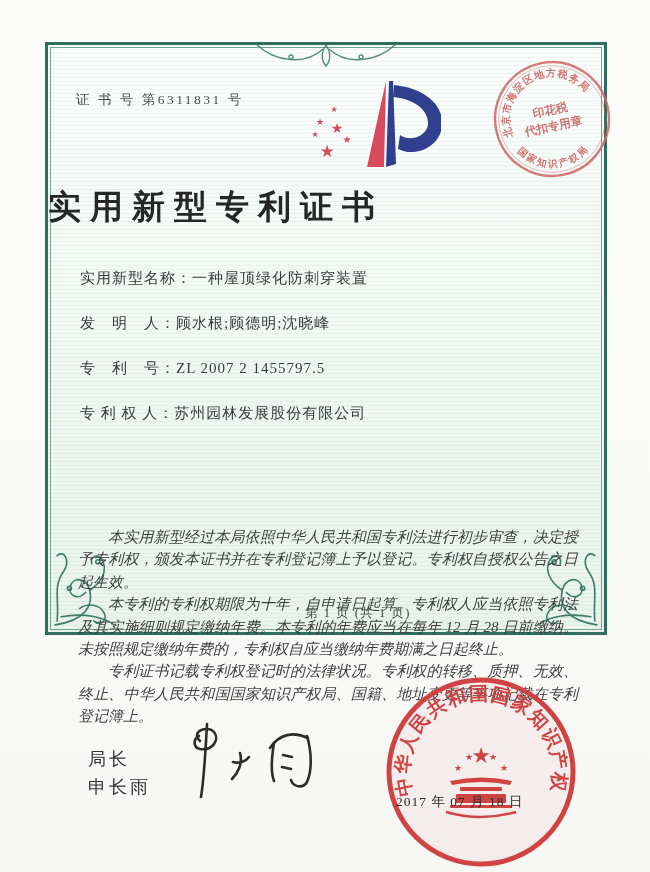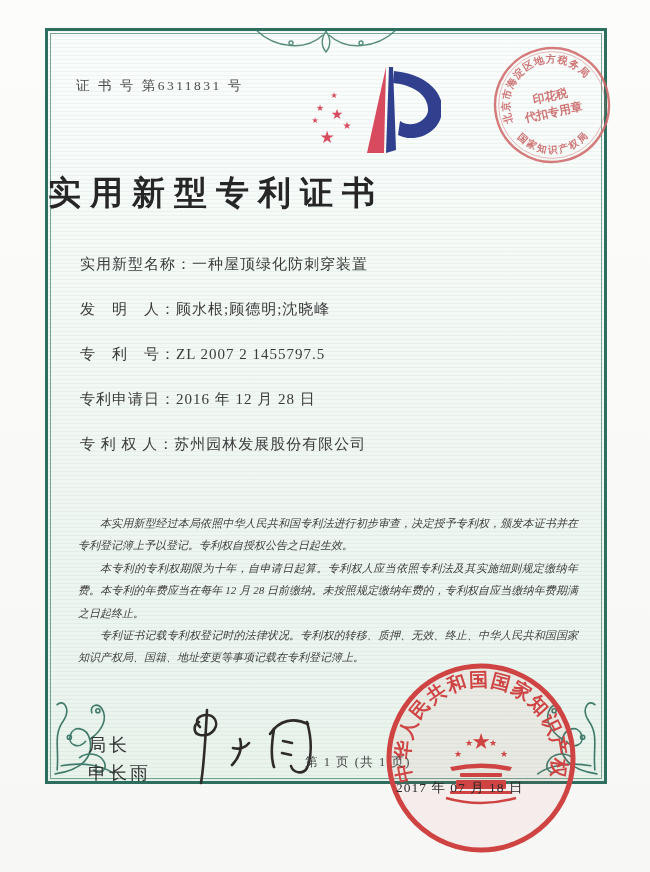--- a/index.html
+++ b/index.html
@@ -5,37 +5,37 @@
   * { margin:0; padding:0; box-sizing:border-box; }
   html,body { width:650px; height:872px; }
   body {
     font-family: "Liberation Serif", "DejaVu Serif", serif;
     background:#fbfbfa;
     position:relative;
     overflow:hidden;
   }
   .page { position:absolute; inset:0; background:linear-gradient(180deg,#fcfcfb 0%, #f7f8f6 100%); }
   .cert-area {
-    position:absolute; left:45px; top:28px; width:562px; height:756px;
+    position:absolute; left:45px; top:42px; width:562px; height:593px;
     border:3px solid #2e6e5e;
     background:
       repeating-linear-gradient(180deg, rgba(120,180,150,0.10) 0px, rgba(120,180,150,0.10) 1px, transparent 1px, transparent 4px),
       linear-gradient(180deg, #fbfdfc 0%, #f2f8f4 45%, #e9f3ec 100%);
   }
   .inner-line { position:absolute; inset:2px; border:1px solid #76a494; pointer-events:none; }
   .cert-no { position:absolute; left:28px; top:46px; font-size:13.5px; letter-spacing:2.5px; color:#4a4a4a; }
   .logo { position:absolute; left:243px; top:30px; width:150px; height:100px; }
   .tax-stamp { position:absolute; left:442px; top:12px; width:124px; height:124px; opacity:.88; }
   .title { position:absolute; left:0; top:140px; width:100%; text-align:left;
            font-size:33px; font-weight:bold; letter-spacing:9px; color:#262626; }
   .fields { position:absolute; left:32px; top:222px; right:30px; }
   .field-row { margin-bottom:23px; font-size:15px; color:#3a3a3a; letter-spacing:1px; line-height:22px; }
   .field-label { color:#3a3a3a; }
   .field-value { color:#3a3a3a; }
-  .body-text { position:absolute; left:30px; right:26px; top:481px; font-size:11px;
+  .body-text { position:absolute; left:30px; right:26px; top:481px; font-size:15px;
                line-height:22.4px; color:#3e3e3e; text-align:justify; font-style:italic; }
   .body-text p { text-indent:2em; }
   .director { position:absolute; left:40px; top:700px; font-size:18px; line-height:28px;
               letter-spacing:3px; color:#333; font-family:Liberation Serif, serif; }
   .signature { position:absolute; left:118px; top:676px; width:175px; height:90px; }
   .official-seal { position:absolute; left:336px; top:630px; width:194px; height:194px; }
   .footer { position:absolute; left:0; bottom:10px; width:100%; text-align:center;
             font-size:12.5px; letter-spacing:1.5px; color:#444;margin-left:32px; }
   .flourish { position:absolute; width:112px; height:112px; opacity:.9; }
   .flourish.bl { left:1px; bottom:1px; }
@@ -125,23 +125,20 @@
       <div class="field-row">
         <span class="field-label">实用新型名称：</span><span class="field-value">一种屋顶绿化防刺穿装置</span>
       </div>
       <div class="field-row">
         <span class="field-label">发　明　人：</span><span class="field-value">顾水根;顾德明;沈晓峰</span>
       </div>
       <div class="field-row">
         <span class="field-label">专　利　号：</span><span class="field-value">ZL 2007 2 1455797.5</span>
       </div>
       <div class="field-row">
-        <span class="field-label">专利申请日：</span><span class="field-value">2016 年 12 月 28 日</span>
-      </div>
-      <div class="field-row">
         <span class="field-label">专 利 权 人：</span><span class="field-value">苏州园林发展股份有限公司</span>
       </div>
     </div>
 
     <div class="body-text">
       <p>本实用新型经过本局依照中华人民共和国专利法进行初步审查，决定授予专利权，颁发本证书并在专利登记簿上予以登记。专利权自授权公告之日起生效。</p>
       <p>本专利的专利权期限为十年，自申请日起算。专利权人应当依照专利法及其实施细则规定缴纳年费。本专利的年费应当在每年 12 月 28 日前缴纳。未按照规定缴纳年费的，专利权自应当缴纳年费期满之日起终止。</p>
       <p>专利证书记载专利权登记时的法律状况。专利权的转移、质押、无效、终止、中华人民共和国国家知识产权局、国籍、地址变更等事项记载在专利登记簿上。</p>
     </div>
 

